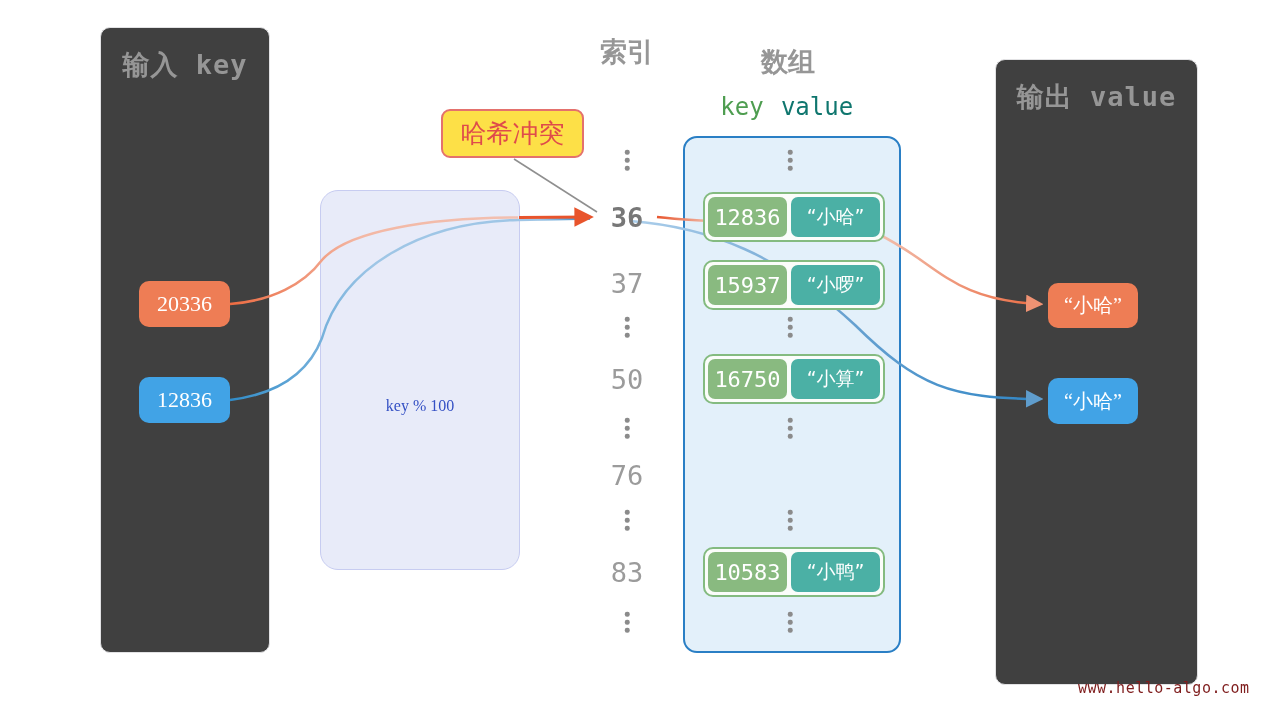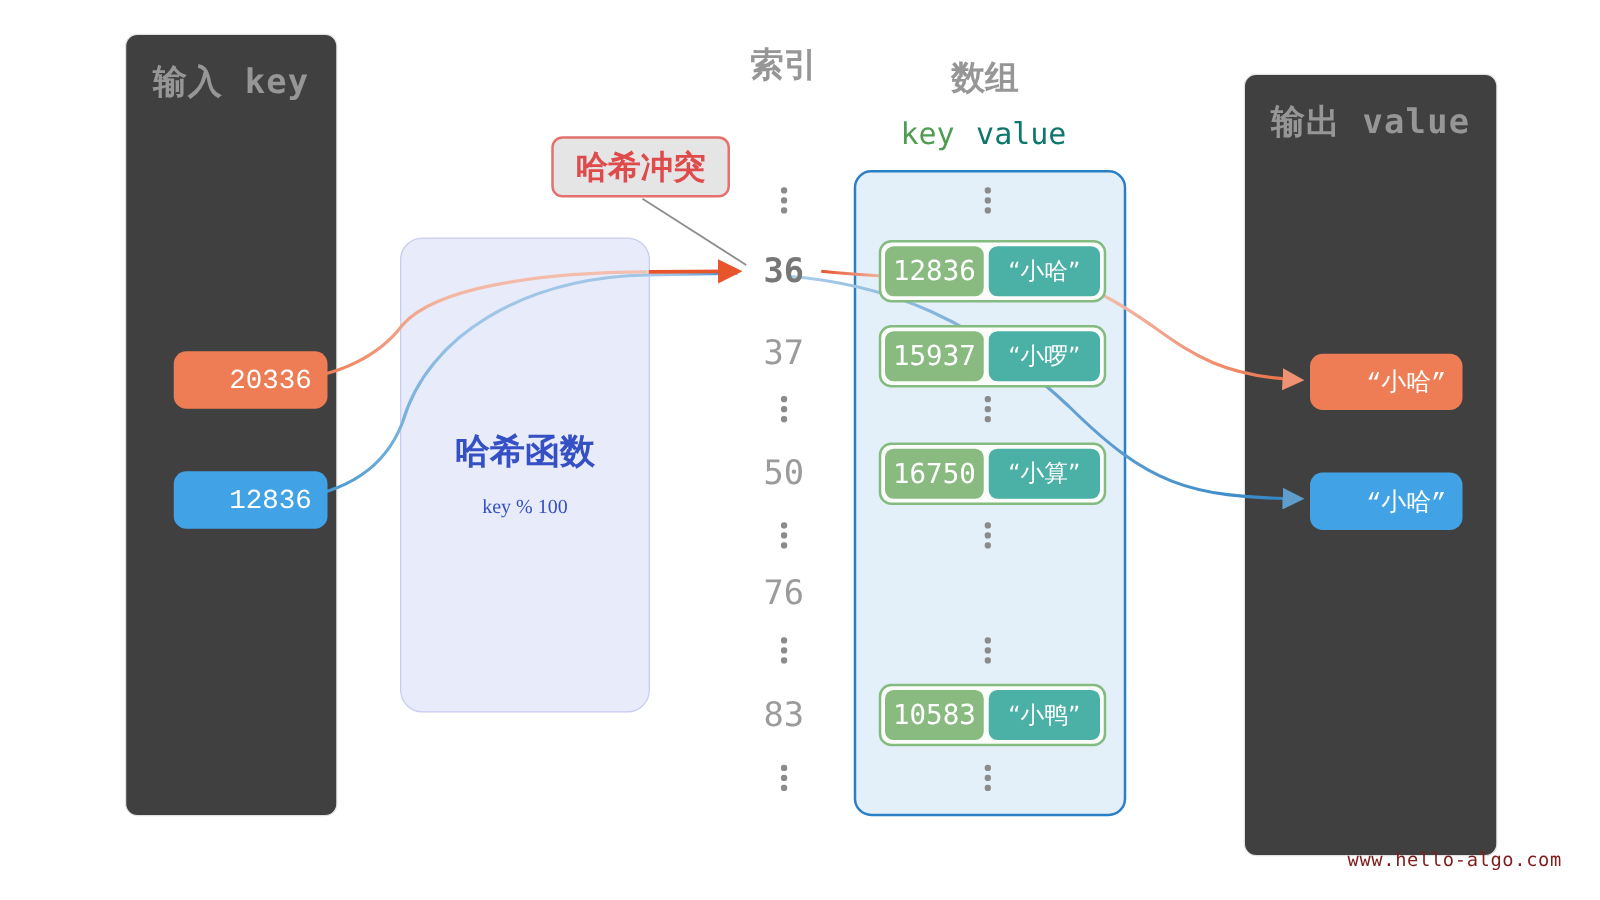--- a/index.html
+++ b/index.html
@@ -2,32 +2,32 @@
 <html><head>
 <meta charset="utf-8">
 <style>
   html,body{margin:0;padding:0;background:#ffffff;}
   .canvas{position:relative;width:1280px;height:720px;background:#ffffff;overflow:hidden;
           font-family:"DejaVu Sans",sans-serif;}
   .panel{position:absolute;background:#404040;border:1px solid #e2e2e4;border-radius:10px;box-sizing:border-box;}
   .panel-title{text-align:center;margin-top:19px;font-weight:bold;font-size:27px;color:#969696;
                letter-spacing:1px;font-family:"DejaVu Sans Mono","DejaVu Sans",sans-serif;}
   .chip{position:absolute;display:flex;align-items:center;justify-content:center;color:#ffffff;
-        border-radius:10px;font-family:Liberation Mono, monospace;font-size:22px;padding-left:32px;}
+        border-radius:10px;font-family:Liberation Serif, serif;font-size:22px;}
   .chip.orange{background:#ee7d55;}
   .chip.blue{background:#41a3e6;}
   .hash-box{position:absolute;left:320px;top:190px;width:200px;height:380px;background:#e8ebf9;
             border:1.5px solid #c7ccf1;border-radius:18px;box-sizing:border-box;}
   .hash-title{position:absolute;left:420px;top:361px;transform:translate(-50%,-50%);
               font-size:28px;font-weight:bold;color:#3450c4;white-space:nowrap;}
   .hash-formula{position:absolute;left:420px;top:406px;transform:translate(-50%,-50%);
                 font-family:Liberation Serif, serif;font-size:16px;color:#3450c4;white-space:nowrap;}
-  .collision{position:absolute;left:441px;top:109px;width:143px;height:49px;background:#e5e5e5;
+  .collision{position:absolute;left:441px;top:109px;width:143px;height:49px;background:#fde047;
              border:2px solid #e4716d;border-radius:9px;box-sizing:border-box;display:flex;
-             align-items:center;justify-content:center;font-size:26px;font-weight:bold;color:#df4b4b;}
+             align-items:center;justify-content:center;font-size:26px;font-weight:normal;color:#df4b4b;}
   .col-header{position:absolute;transform:translate(-50%,-50%);font-size:27px;font-weight:bold;
               color:#969696;white-space:nowrap;}
   .kv-header{position:absolute;transform:translate(-50%,-50%);font-family:"DejaVu Sans Mono",monospace;
              font-size:24px;white-space:nowrap;}
   .kv-header.key{color:#4e9d50;}
   .kv-header.value{color:#0f766e;}
   .idx{position:absolute;transform:translate(-50%,-50%);font-family:"DejaVu Sans Mono",monospace;
        font-size:27px;color:#9b9b9b;}
   .idx.bold{font-weight:bold;color:#777777;}
   .vdots{position:absolute;transform:translate(-50%,-50%);display:flex;flex-direction:column;gap:3.5px;}
@@ -98,21 +98,20 @@
     <path d="M 230 304 C 272 301 304 284 322 260 C 348 230 430 218 518 217.5" fill="none" stroke="url(#gOrangeIn)" stroke-width="2.5"></path>
     <path d="M 519 217.5 L 590 217" fill="none" stroke="#e8542c" stroke-width="3" marker-end="url(#ahOrange)"></path>
     <path d="M 514 159 L 597 212" fill="none" stroke="#8f8f8f" stroke-width="1.5"></path>
     <path d="M 657 217 C 730 225 825 222 878 234 C 938 263 950 300 1040 304" fill="none" stroke="url(#gOrangeOut)" stroke-width="2.5" marker-end="url(#ahOrangeSoft)"></path>
     <path d="M 630 221 C 710 227 780 255 855 325 C 918 387 950 398 1040 399" fill="none" stroke="url(#gBlueOut)" stroke-width="2.5" marker-end="url(#ahBlueSoft)"></path>
   </svg>
 
   <div class="chip orange" style="left:139px;top:281px;width:91px;height:46px;">20336</div>
   <div class="chip blue" style="left:139px;top:377px;width:91px;height:46px;">12836</div>
 
-  <div class="hash-title">哈希函数</div>
   <div class="hash-formula">key % 100</div>
 
   <div class="collision">哈希冲突</div>
 
   <div class="col-header" style="left:627px;top:52px;">索引</div>
   <div class="col-header" style="left:788px;top:62px;">数组</div>
   <div class="kv-header key" style="left:742px;top:107px;">key</div>
   <div class="kv-header value" style="left:817px;top:107px;">value</div>
 
   <div class="vdots" style="left:627px;top:160px;">

